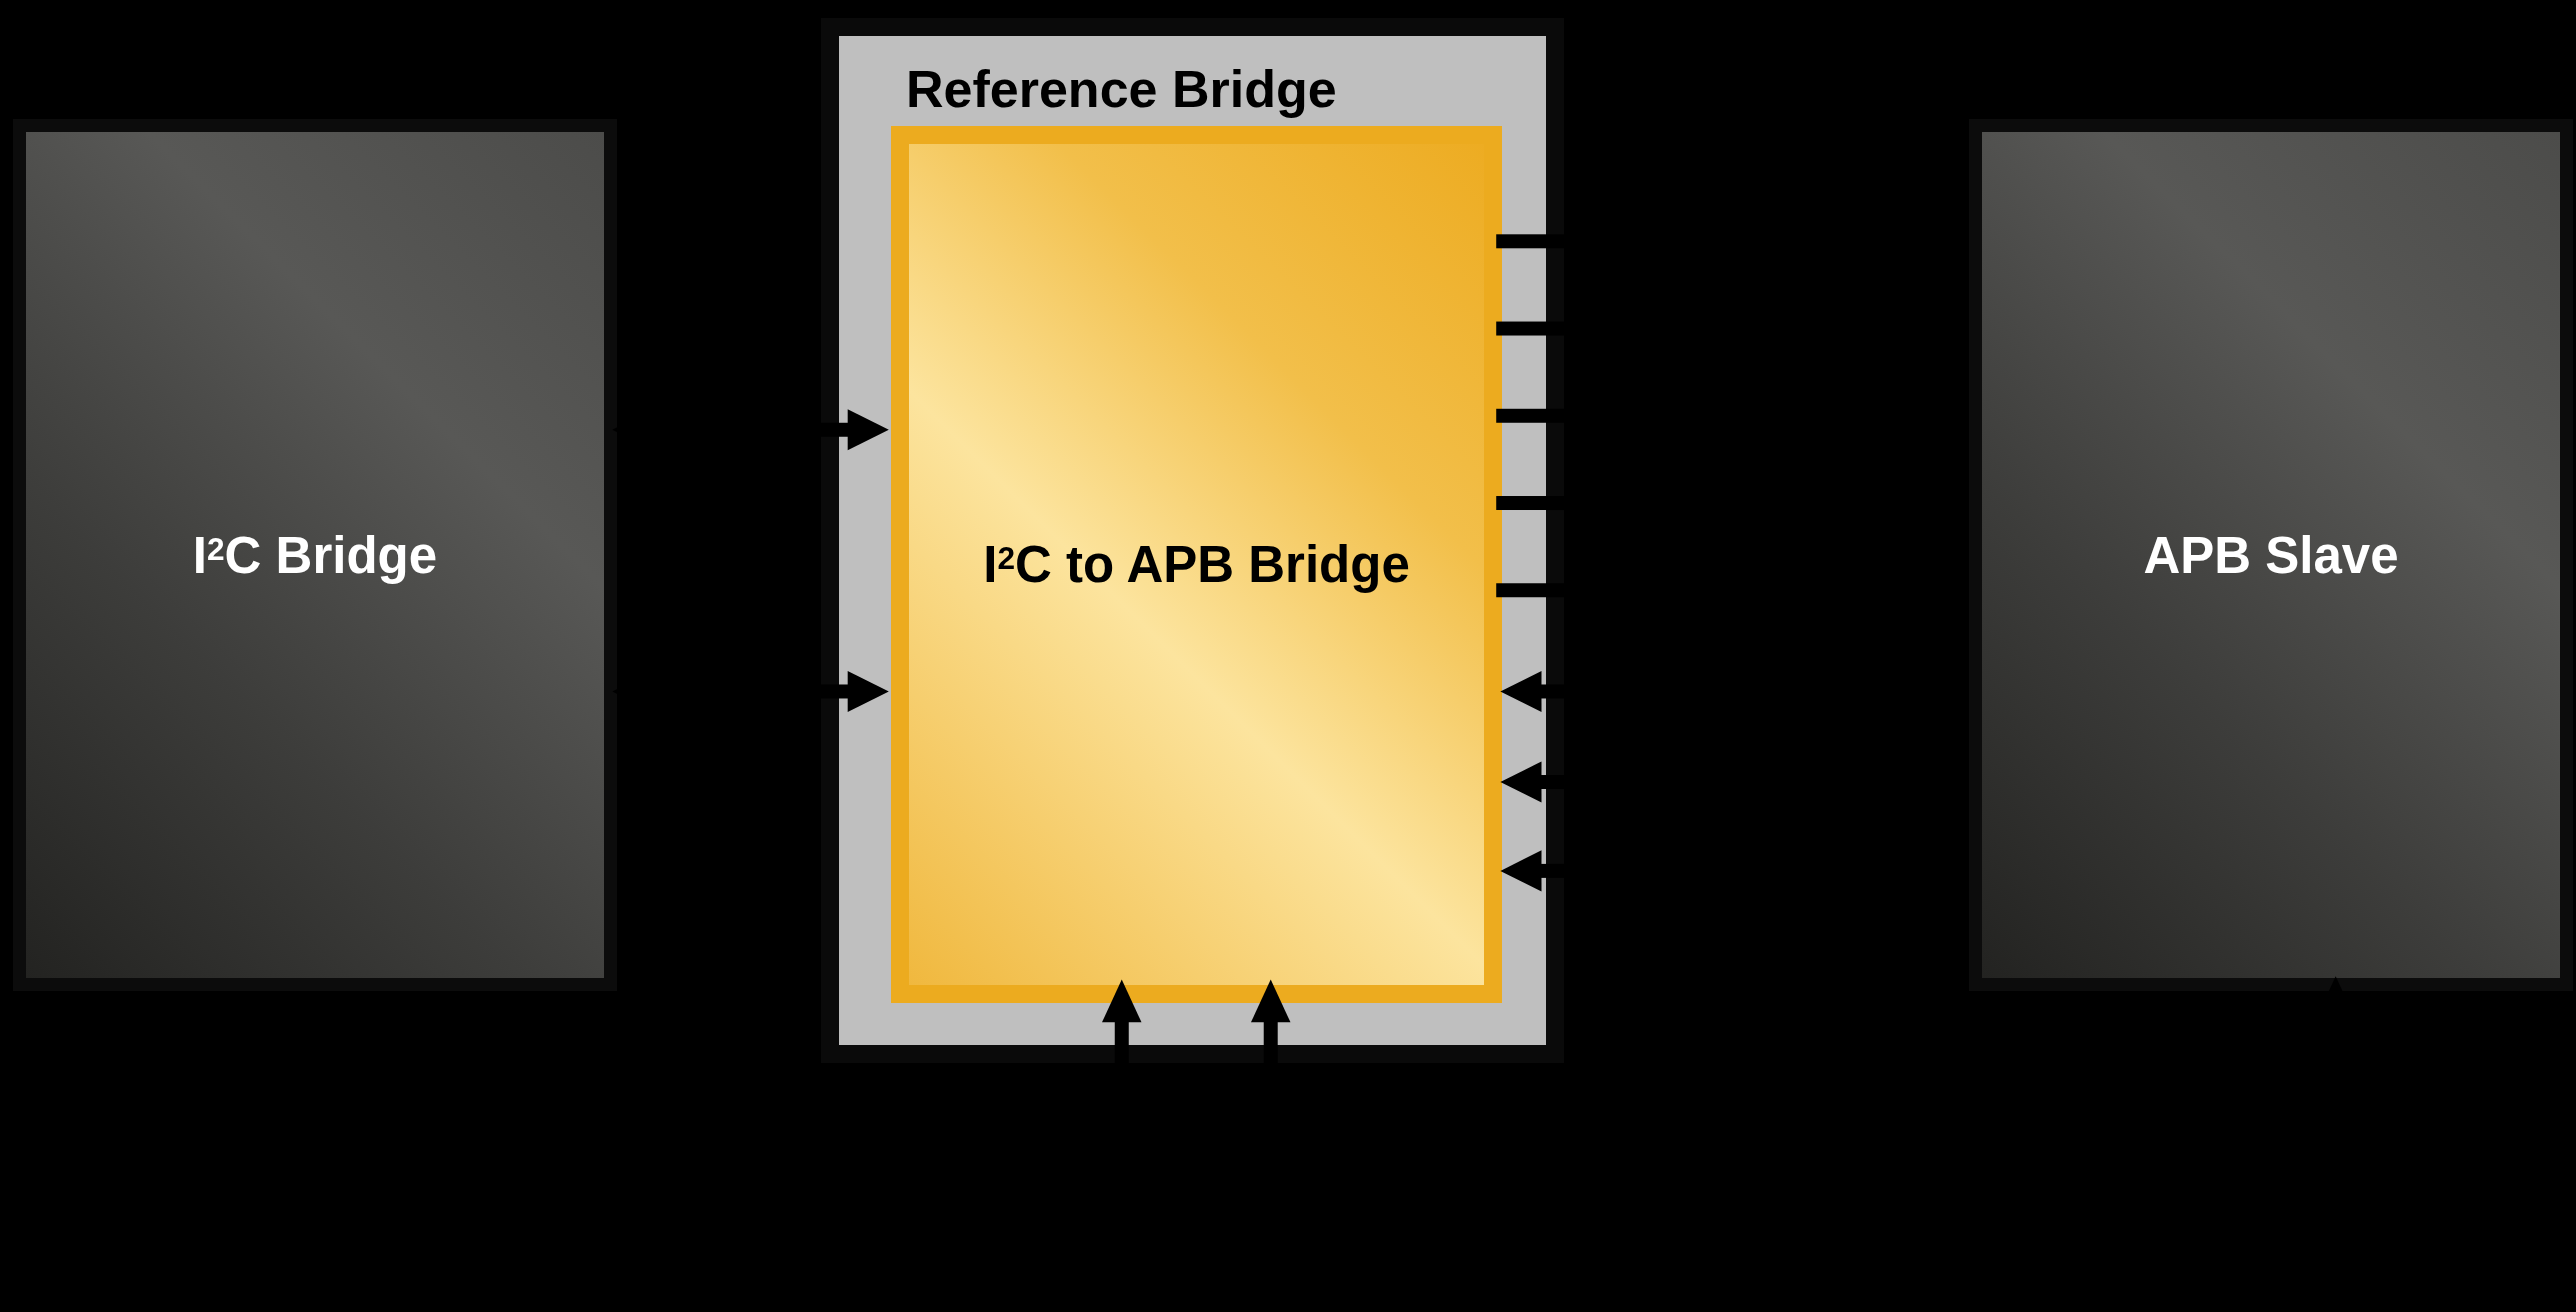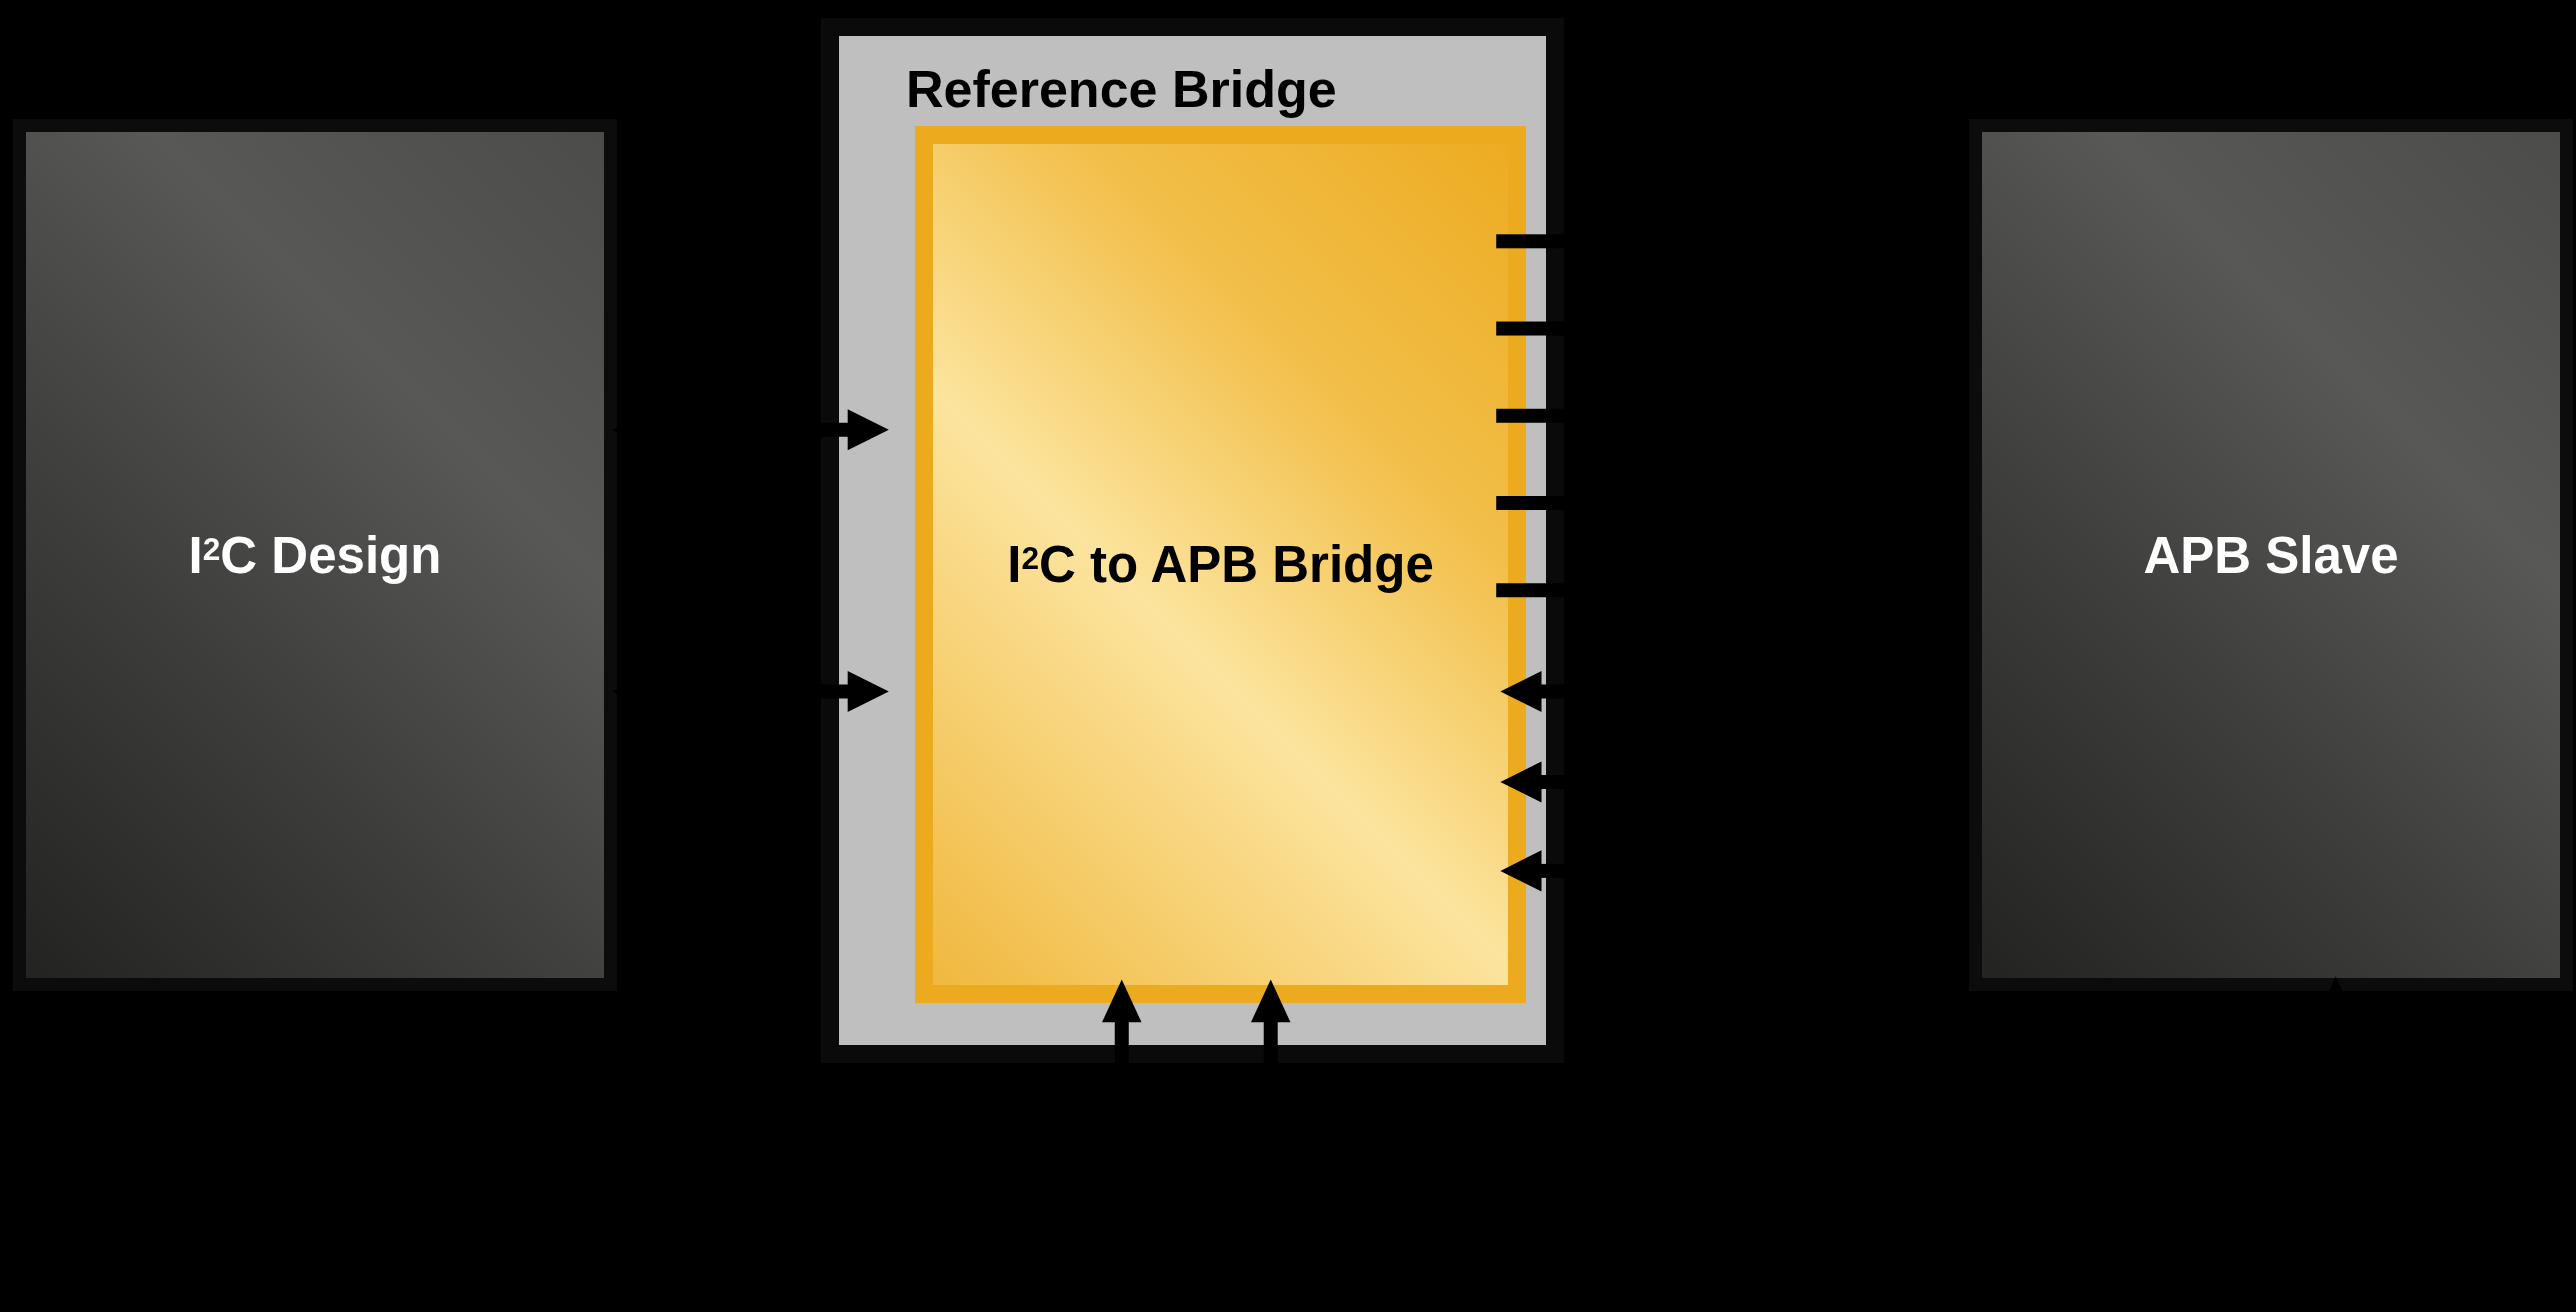--- a/index.html
+++ b/index.html
@@ -26,21 +26,21 @@
   #ref-box{
     position:absolute;left:821px;top:18px;width:743px;height:1045px;
     border:18px solid #0a0a0a;box-sizing:border-box;
     background:#bfbfbf;
   }
   #ref-title{
     position:absolute;left:67px;top:21.4px;
     color:#000000;font-size:52px;font-weight:bold;line-height:1.25;white-space:nowrap;
   }
   #bridge-box{
-    position:absolute;left:76px;top:90px;width:611px;height:877px;
+    position:absolute;left:52px;top:90px;width:611px;height:877px;
     border:18px solid #ecab1f;box-sizing:border-box;
     background:linear-gradient(225deg,#edac22 0%,#f2bf4a 30%,#fce49e 58%,#f0b83e 100%);
     display:flex;align-items:center;justify-content:center;
   }
   .bridge-label{
     color:#000000;font-size:51px;font-weight:bold;white-space:nowrap;
   }
   .sup{
     font-size:0.62em;
     position:relative;top:-0.40em;
@@ -50,21 +50,21 @@
     pointer-events:none;
   }
   .arrow-shape{fill:#000000;stroke:none;}
 </style>
 </head>
 <body>
 
 <div id="canvas">
 
   <div id="master-box" class="endpoint-box">
-    <div class="endpoint-label"><span>I</span><span class="sup">2</span><span>C Design</span></div>
+    <div class="endpoint-label"><span>I</span><span class="sup">2</span><span>C Bridge</span></div>
   </div>
 
   <div id="ref-box">
     <div id="ref-title">Reference Bridge</div>
 
     <div id="bridge-box">
       <div class="bridge-label"><span>I</span><span class="sup">2</span><span>C to APB Bridge</span></div>
     </div>
   </div>
 

